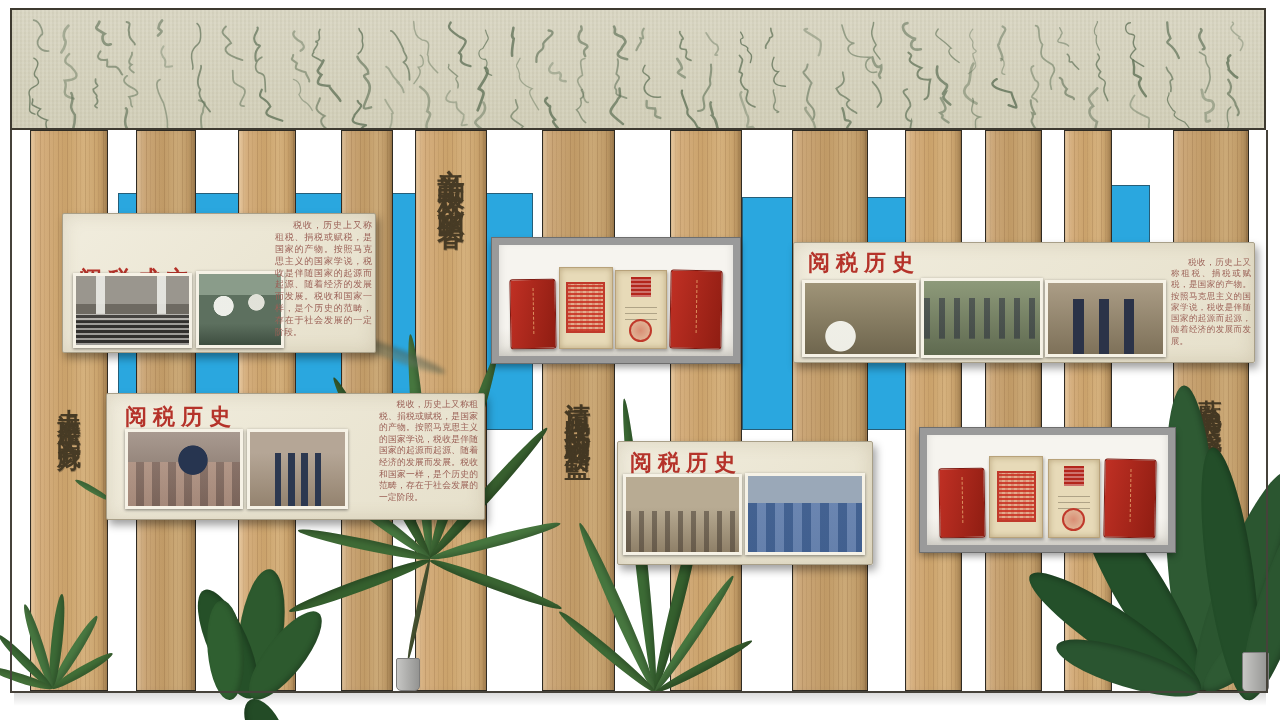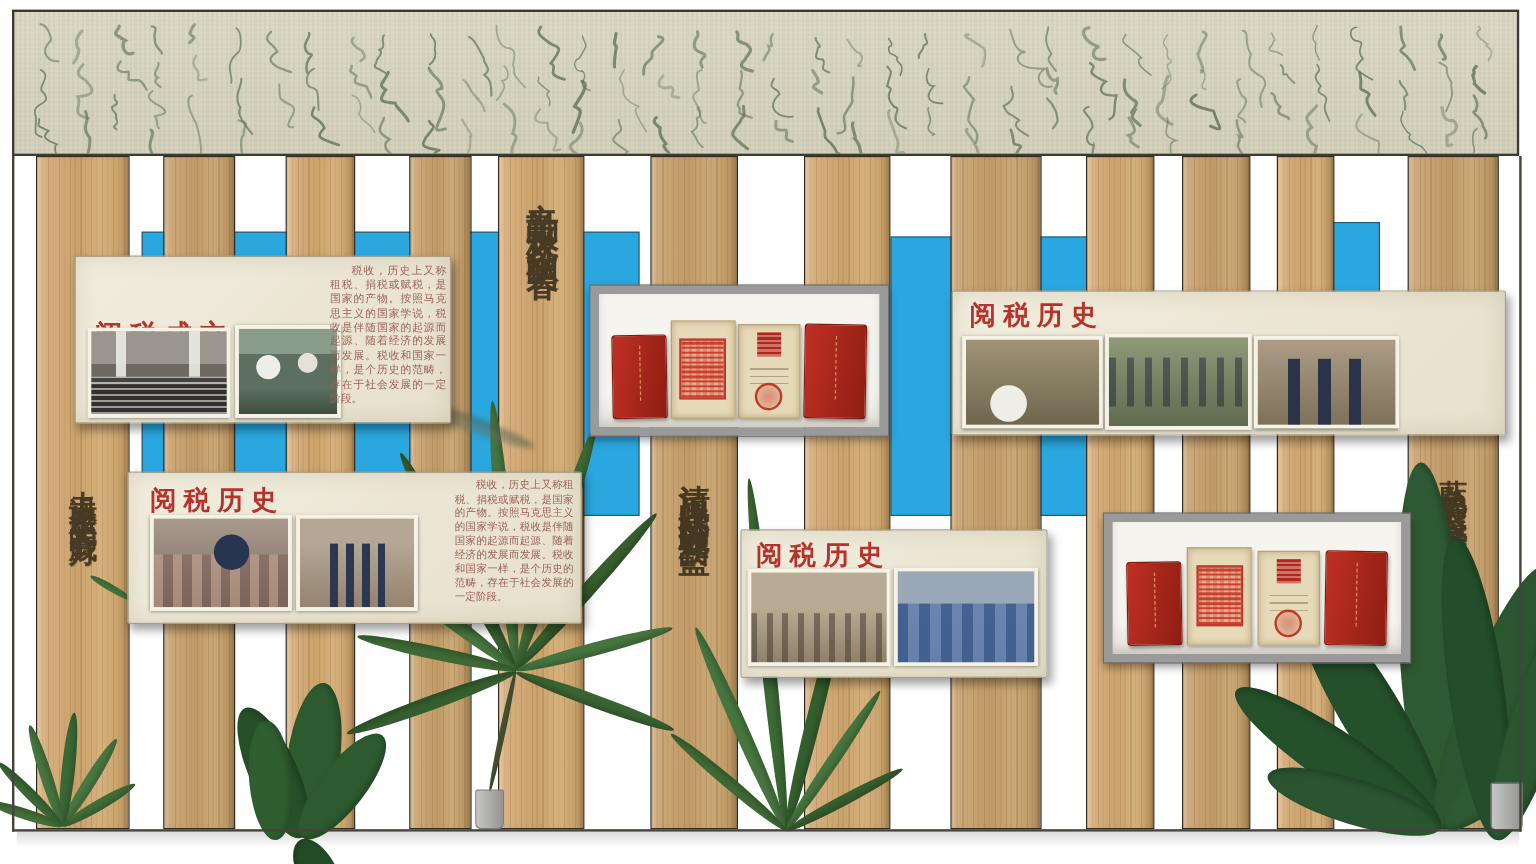--- a/index.html
+++ b/index.html
@@ -375,20 +375,21 @@
     <h2 class="ptitle">阅税历史</h2>
     <div class="photo ph-e" title="自行车队老照片"></div>
     <div class="photo ph-f" title="蓝色制服集体合影照片"></div>
   </section>
 
   <section class="panel p4">
     <h2 class="ptitle">阅税历史</h2>
     <div class="photo ph-g" title="办公交流场景照片"></div>
     <div class="photo ph-h" title="集体办公场景照片"></div>
     <div class="photo ph-i" title="室内交谈场景照片"></div>
+    <p class="pbody">税收，历史上又称租税、捐税或赋税，是国家的产物。按照马克思主义的国家学说，税收是伴随国家的起源而起源，随着经济的发展而发展。</p>
   </section>
 
   <div class="case c1">
     <div class="booklet bk1" title="红色证册"></div>
     <div class="cert pg1" title="老证书左页（红色印章文字）">
       <div class="stamp-block"></div>
     </div>
     <div class="cert pg2" title="老证书右页（方印与圆章）">
       <div class="seal-square"></div>
       <div class="cert-lines"></div>

